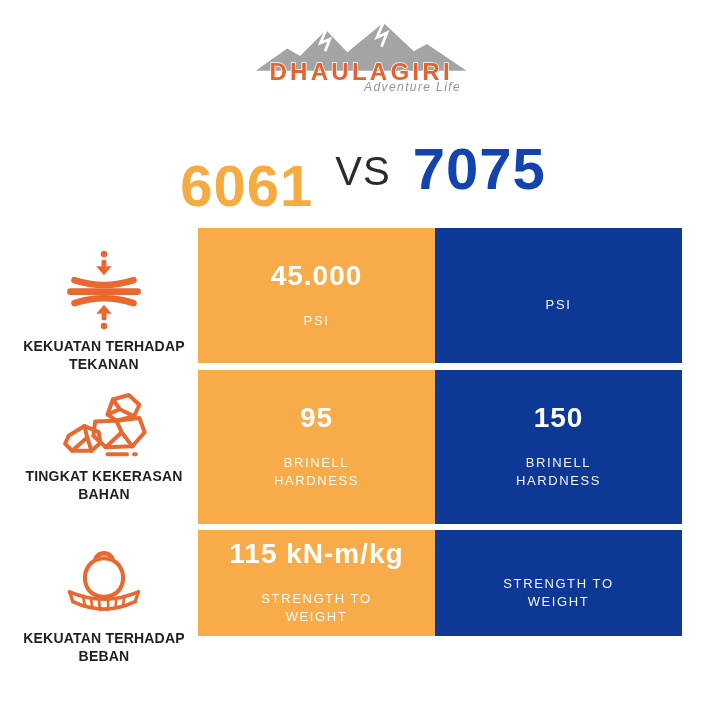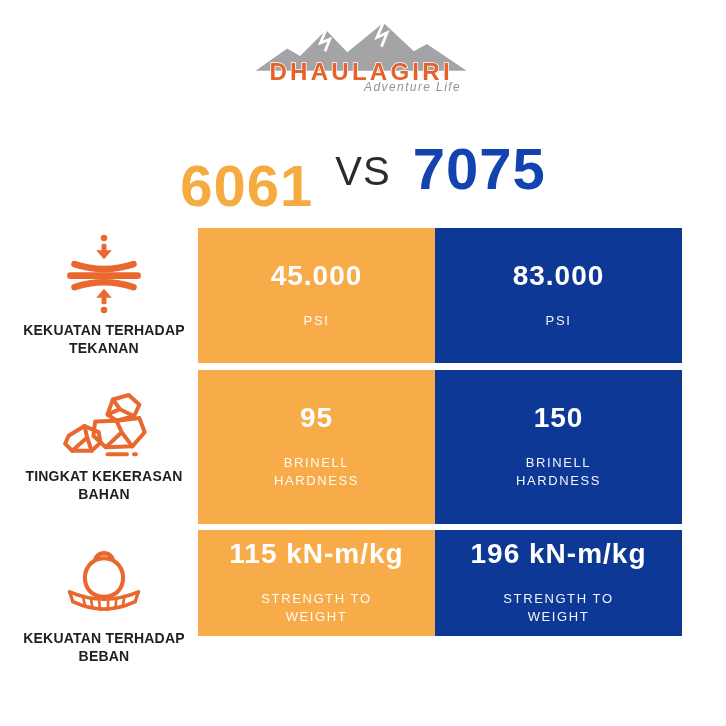--- a/index.html
+++ b/index.html
@@ -64,21 +64,21 @@
   </div>
 
   <div class="vs-line">
     <span class="variant left">6061</span>
     <span class="vs">VS</span>
     <span class="variant right">7075</span>
   </div>
 
   <div class="rail">
 
-    <div class="rail-item" style="top:0;height:135px;">
+    <div class="rail-item" style="top:16px;height:135px;">
       <span class="icon">
         <svg width="82" height="82" viewBox="0 0 100 100">
           <g fill="var(--icon-orange,#E8682F)" stroke="none">
             <circle cx="50" cy="6" r="4"></circle>
             <rect x="47" y="13" width="6" height="9" rx="2"></rect>
             <polygon points="40.5,21 59.5,21 50,32"></polygon>
             <polygon points="40.5,79 59.5,79 50,68"></polygon>
             <rect x="47" y="78" width="6" height="9" rx="2"></rect>
             <circle cx="50" cy="94" r="4"></circle>
           </g>
@@ -129,21 +129,20 @@
   </div>
 
   <div class="table">
 
     <div class="trow" style="top:0;height:135px;">
       <div class="cell c-left">
         <div class="value">45.000</div>
         <div class="unit">PSI</div>
       </div>
       <div class="cell c-right">
-        <div class="value">83.000</div>
         <div class="unit">PSI</div>
       </div>
     </div>
 
     <div class="trow" style="top:142px;height:154px;">
       <div class="cell c-left">
         <div class="value">95</div>
         <div class="unit">BRINELL
 HARDNESS</div>
       </div>
@@ -154,20 +153,19 @@
       </div>
     </div>
 
     <div class="trow" style="top:302px;height:106px;">
       <div class="cell c-left">
         <div class="value">115 kN-m/kg</div>
         <div class="unit">STRENGTH TO
 WEIGHT</div>
       </div>
       <div class="cell c-right">
-        <div class="value">196 kN-m/kg</div>
         <div class="unit">STRENGTH TO
 WEIGHT</div>
       </div>
     </div>
 
   </div>
 </div>
 
 </body></html>

